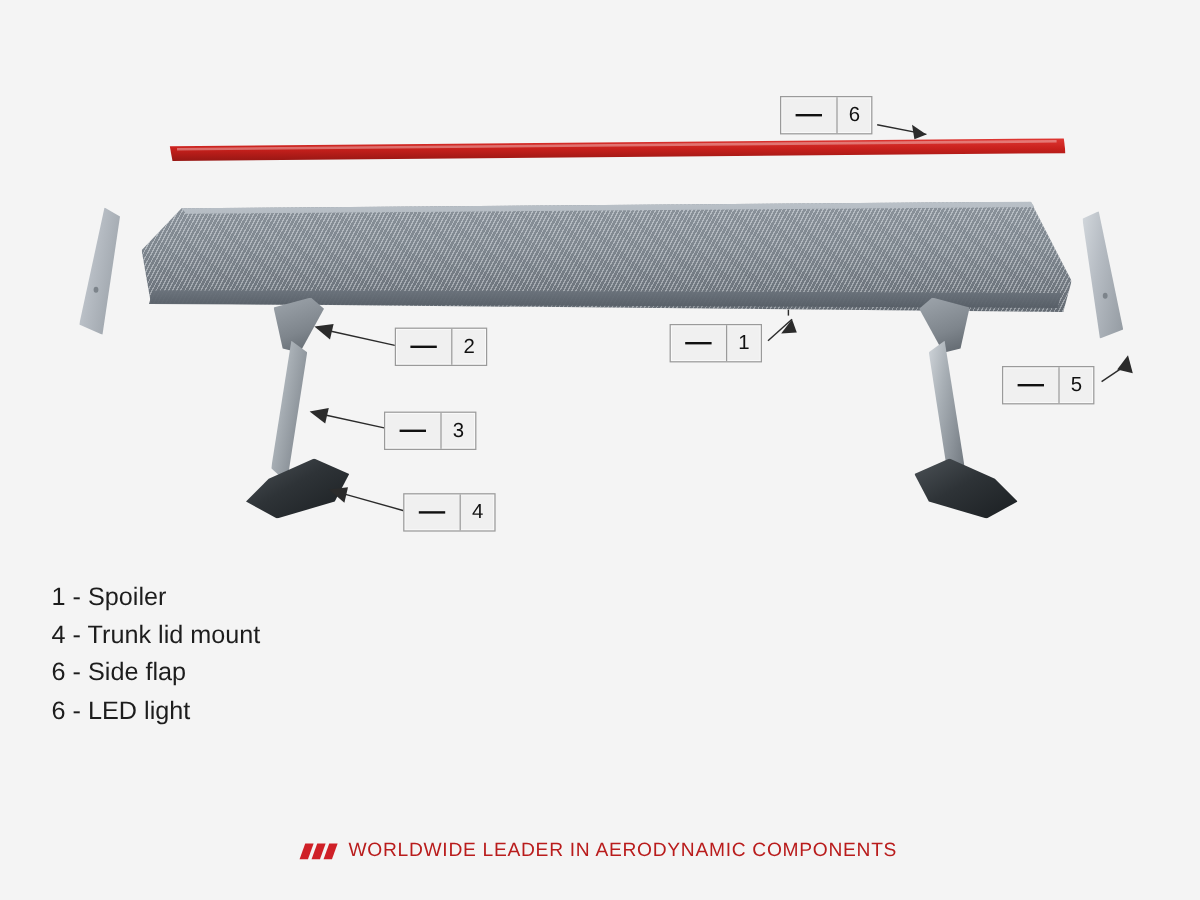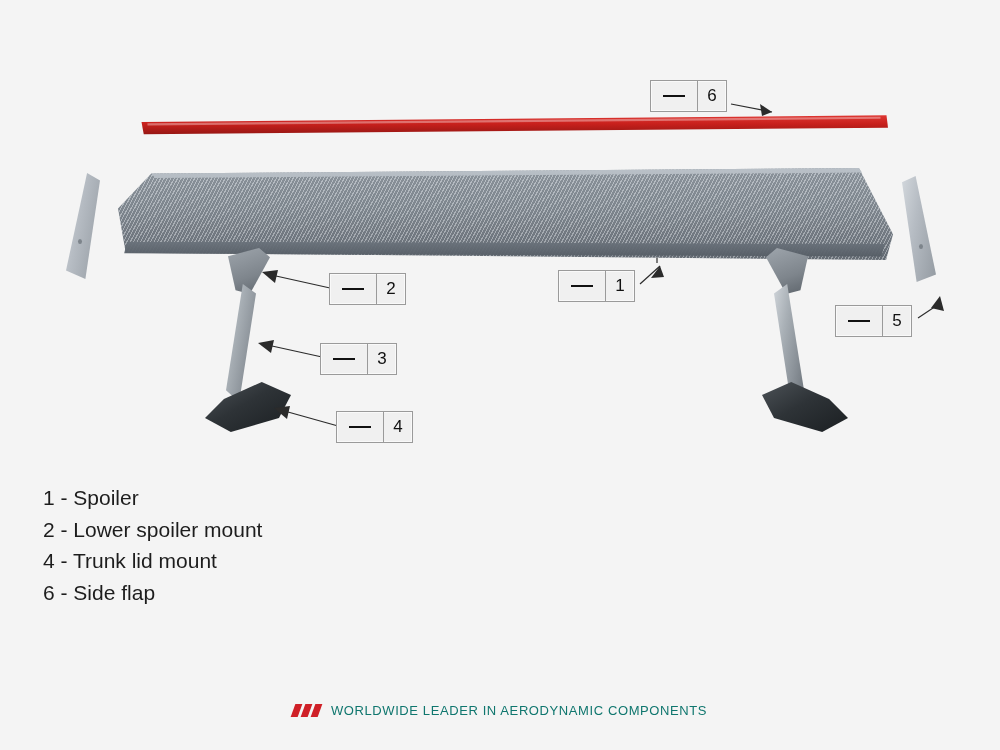--- a/index.html
+++ b/index.html
@@ -241,23 +241,23 @@
     gap: 3px;
     transform: skewX(-20deg);
   }
   .footer .stripes i {
     display: block;
     width: 7px;
     height: 13px;
     background: #cf2027;
   }
   .footer .tagline {
-    font-size: 13px;
+    font-size: 16px;
     letter-spacing: 0.6px;
-    color: #0f766e;
+    color: #b91c1c;
   }
 </style>
 </head>
 <body>
 
 <div id="stage">
 
   <div class="led">
     <div class="led-bar"></div>
     <div class="led-hl"></div>
@@ -335,23 +335,23 @@
     <div class="num">4</div>
   </div>
 
   <div class="callout" style="left:835px; top:305px;">
     <div class="dash"></div>
     <div class="num">5</div>
   </div>
 
   <div class="legend">
     <div class="legend-item">1 - Spoiler</div>
-    <div class="legend-item">2 - Lower spoiler mount</div>
     <div class="legend-item">4 - Trunk lid mount</div>
     <div class="legend-item">6 - Side flap</div>
+    <div class="legend-item">6 - LED light</div>
   </div>
 
   <div class="footer">
     <span class="stripes">
       <i></i>
         <i></i>
         <i></i>
     </span>
     <span class="tagline">WORLDWIDE LEADER IN AERODYNAMIC COMPONENTS</span>
   </div>

